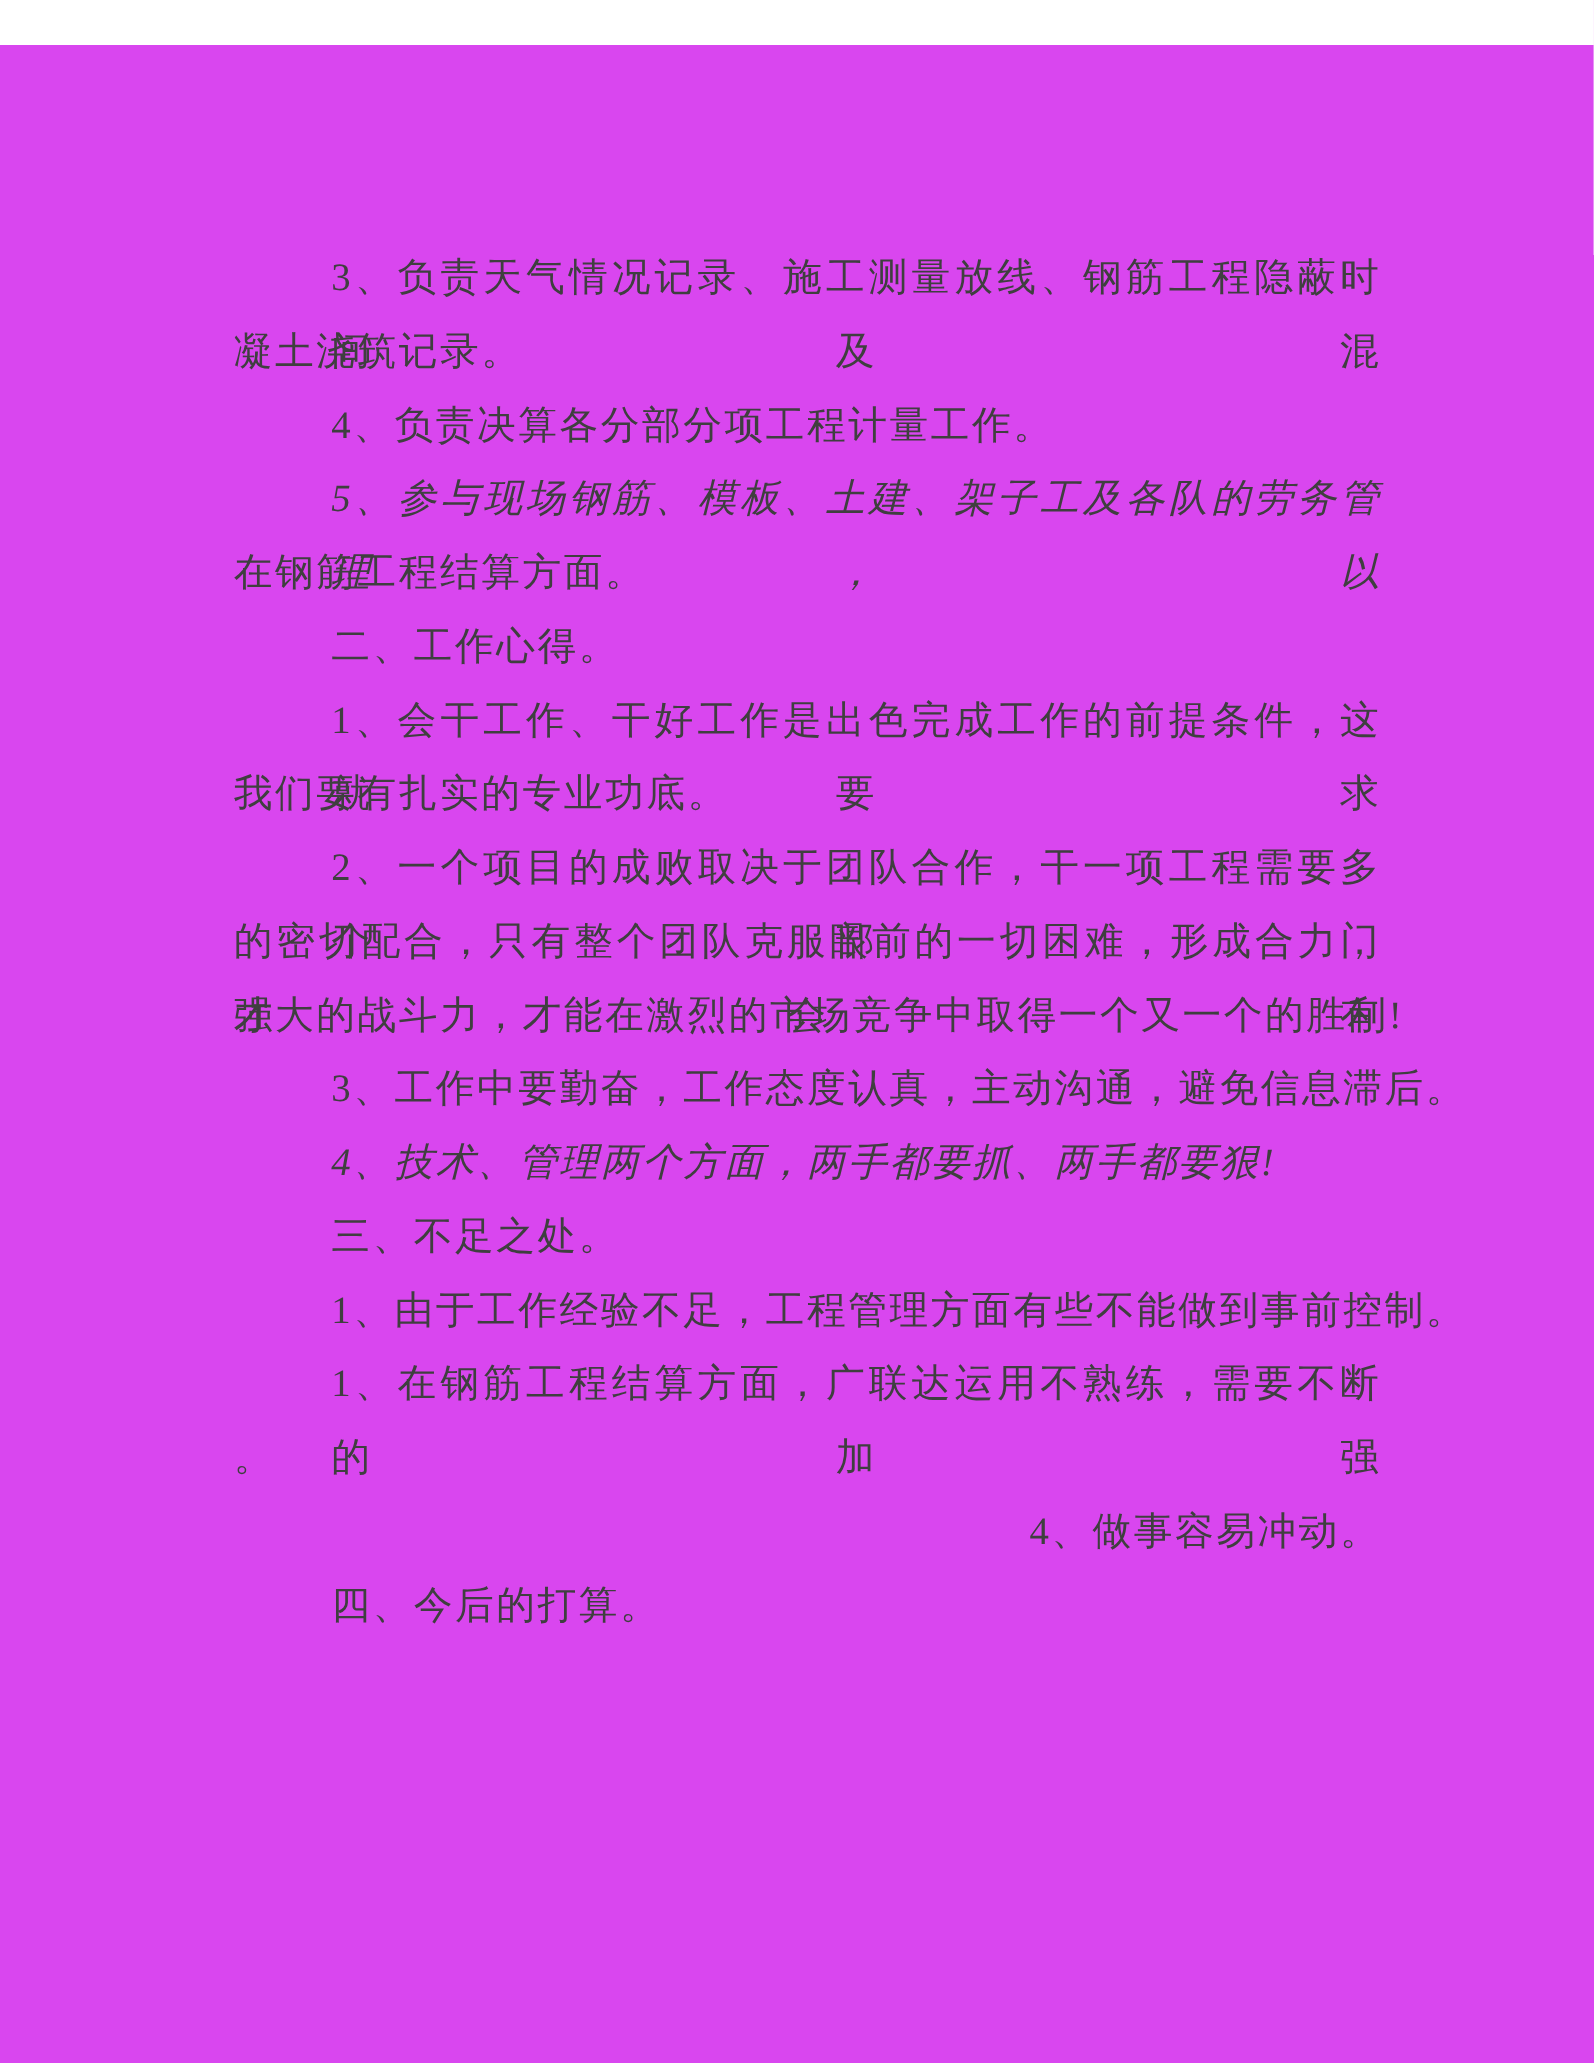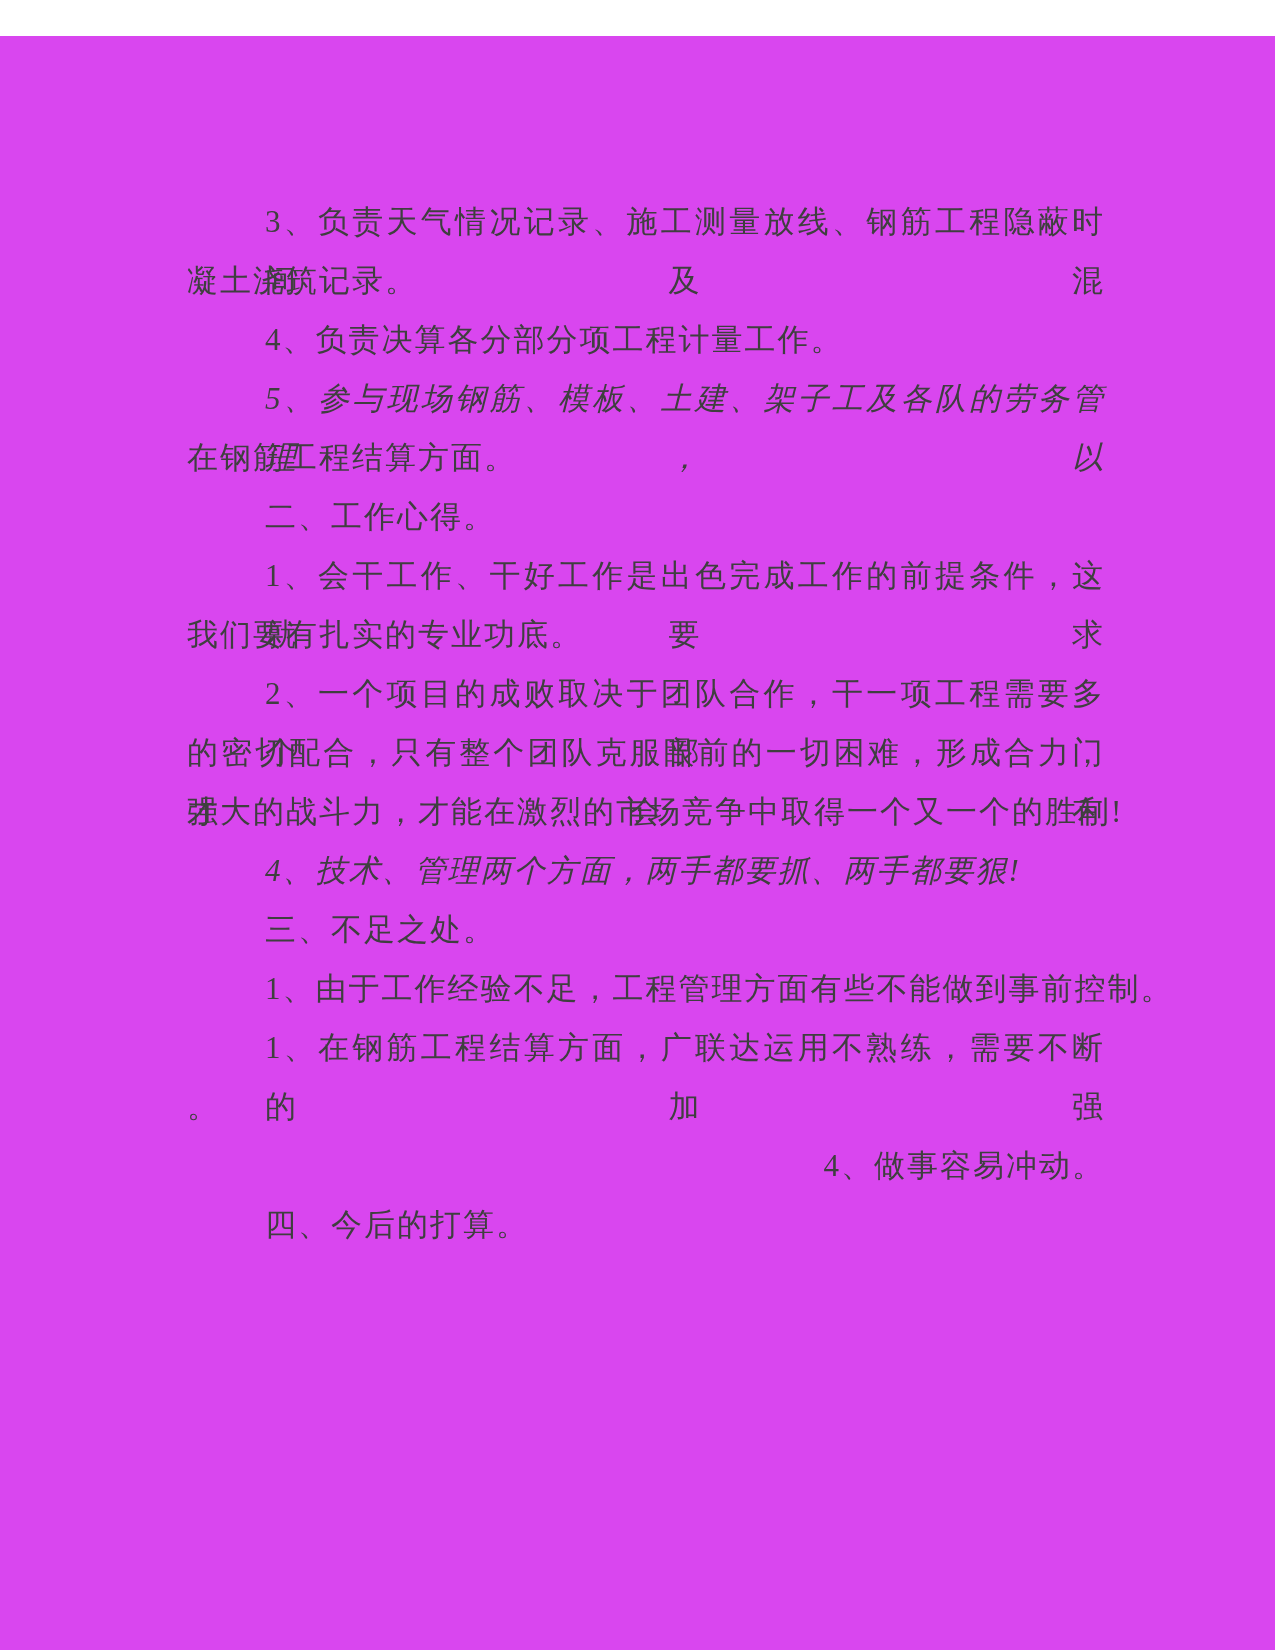--- a/index.html
+++ b/index.html
@@ -50,20 +50,21 @@
       <div class="line" style="color: rgb(63, 63, 63);">凝土浇筑记录。</div>
       <div class="line indent" style="color: rgb(63, 63, 63);">4、负责决算各分部分项工程计量工作。</div>
       <div class="line indent fill" style="color: rgb(63, 63, 63); font-style: italic;">5、参与现场钢筋、模板、土建、架子工及各队的劳务管理，以</div>
       <div class="line" style="color: rgb(63, 63, 63);">在钢筋工程结算方面。</div>
       <div class="line indent" style="color: rgb(63, 63, 63);">二、工作心得。</div>
       <div class="line indent fill" style="color: rgb(63, 63, 63);">1、会干工作、干好工作是出色完成工作的前提条件，这就要求</div>
       <div class="line" style="color: rgb(63, 63, 63);">我们要有扎实的专业功底。</div>
       <div class="line indent fill" style="color: rgb(63, 63, 63);">2、一个项目的成败取决于团队合作，干一项工程需要多个部门</div>
       <div class="line fill" style="color: rgb(63, 63, 63);">的密切配合，只有整个团队克服眼前的一切困难，形成合力，才会有</div>
       <div class="line" style="color: rgb(63, 63, 63);">强大的战斗力，才能在激烈的市场竞争中取得一个又一个的胜利!</div>
+      <div class="line indent" style="color: rgb(63, 63, 63);">3、工作中要勤奋，工作态度认真，主动沟通，避免信息滞后。</div>
       <div class="line indent" style="color: rgb(63, 63, 63); font-style: italic;">4、技术、管理两个方面，两手都要抓、两手都要狠!</div>
       <div class="line indent" style="color: rgb(63, 63, 63);">三、不足之处。</div>
       <div class="line indent" style="color: rgb(63, 63, 63);">1、由于工作经验不足，工程管理方面有些不能做到事前控制。</div>
       <div class="line indent fill" style="color: rgb(63, 63, 63);">1、在钢筋工程结算方面，广联达运用不熟练，需要不断的加强</div>
       <div class="line" style="color: rgb(63, 63, 63);">。</div>
       <div class="line indent" style="color: rgb(63, 63, 63); text-align: right;">4、做事容易冲动。</div>
       <div class="line indent" style="color: rgb(63, 63, 63);">四、今后的打算。</div>
     </div>
 </div>
 

